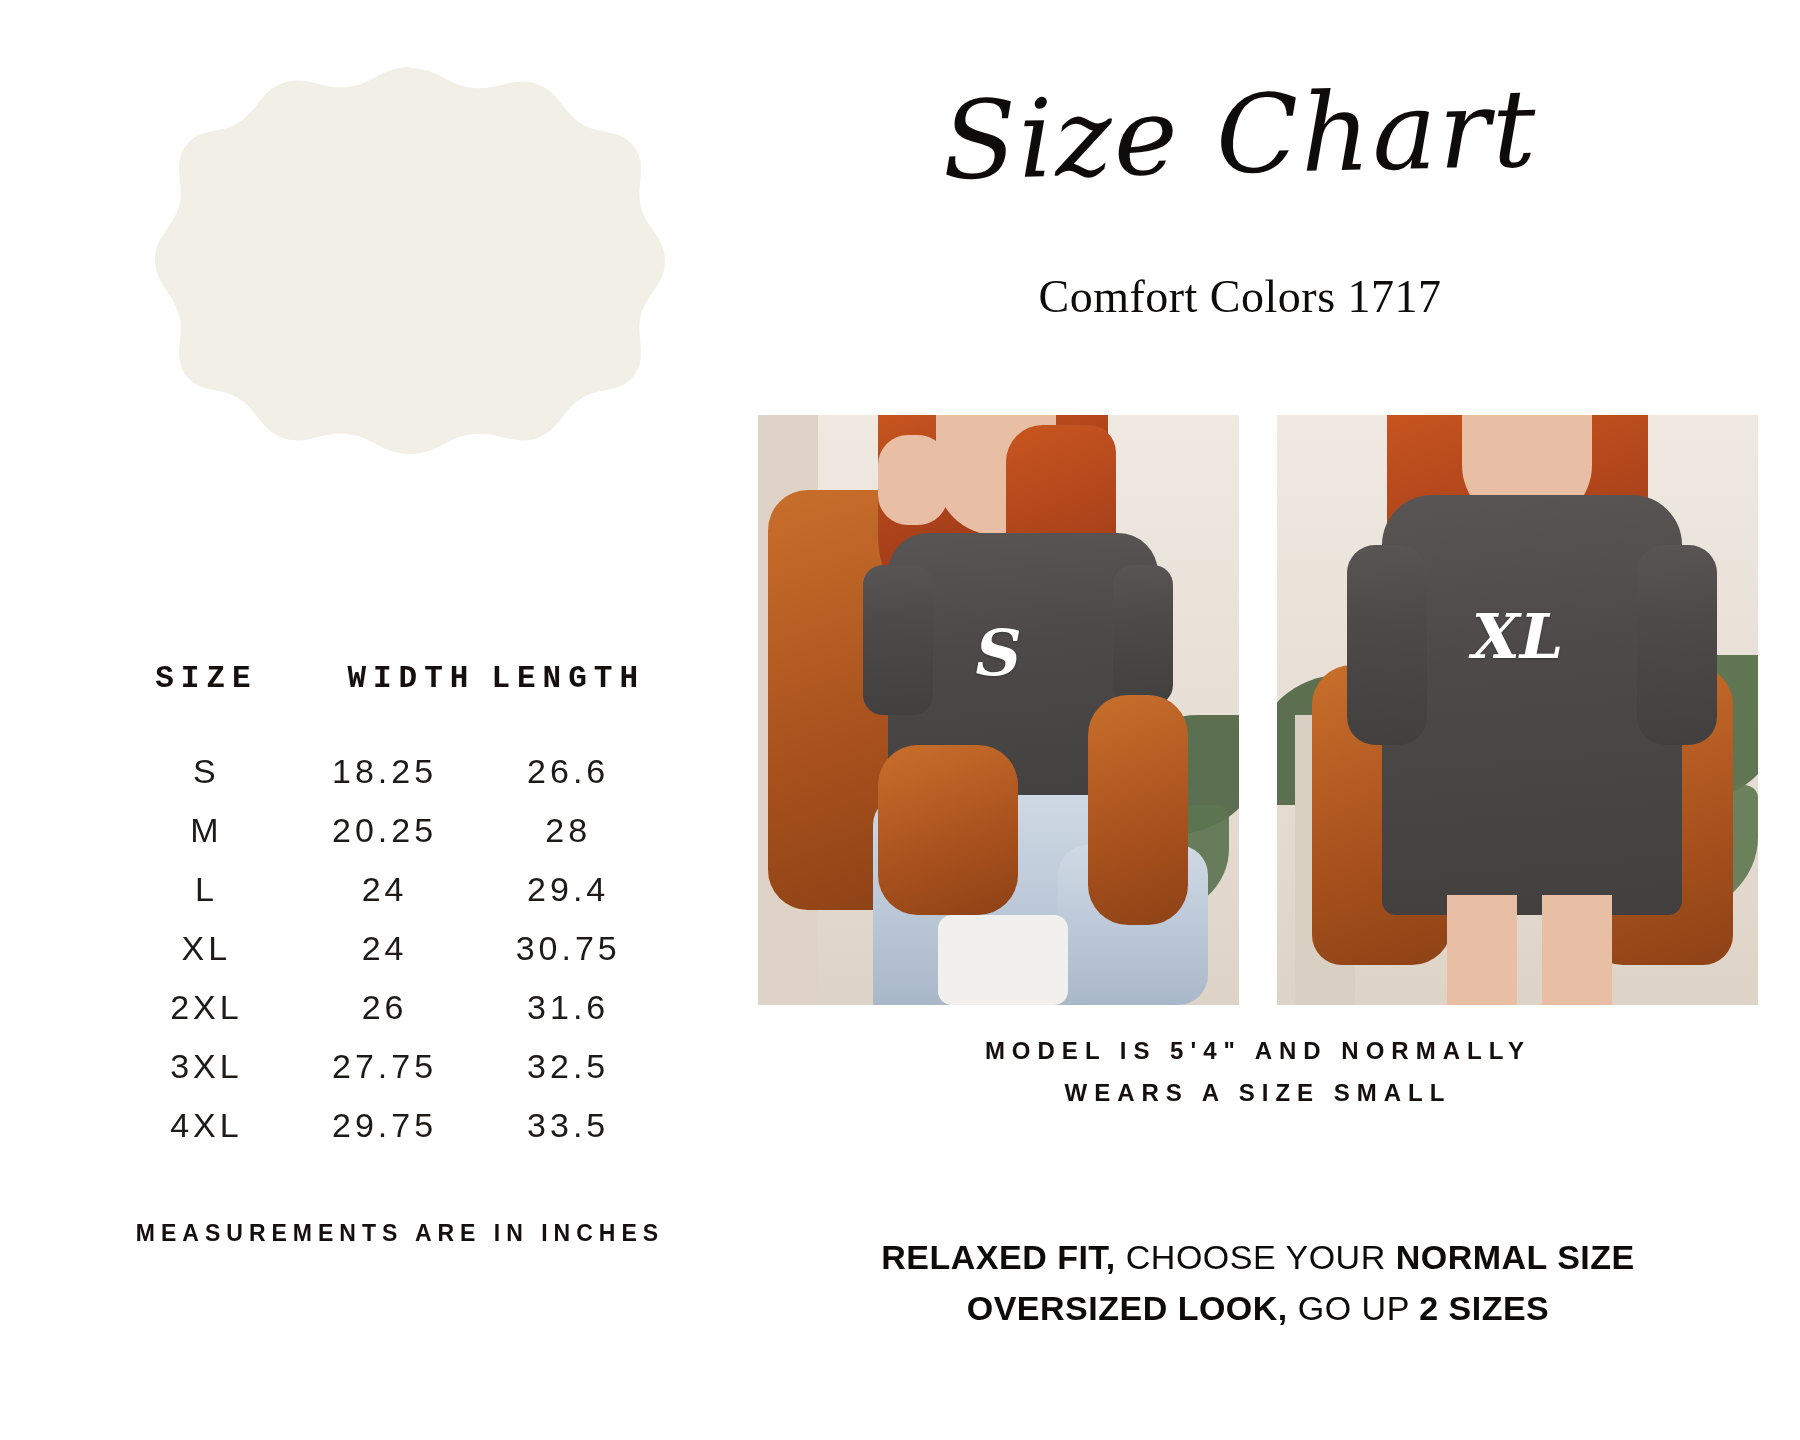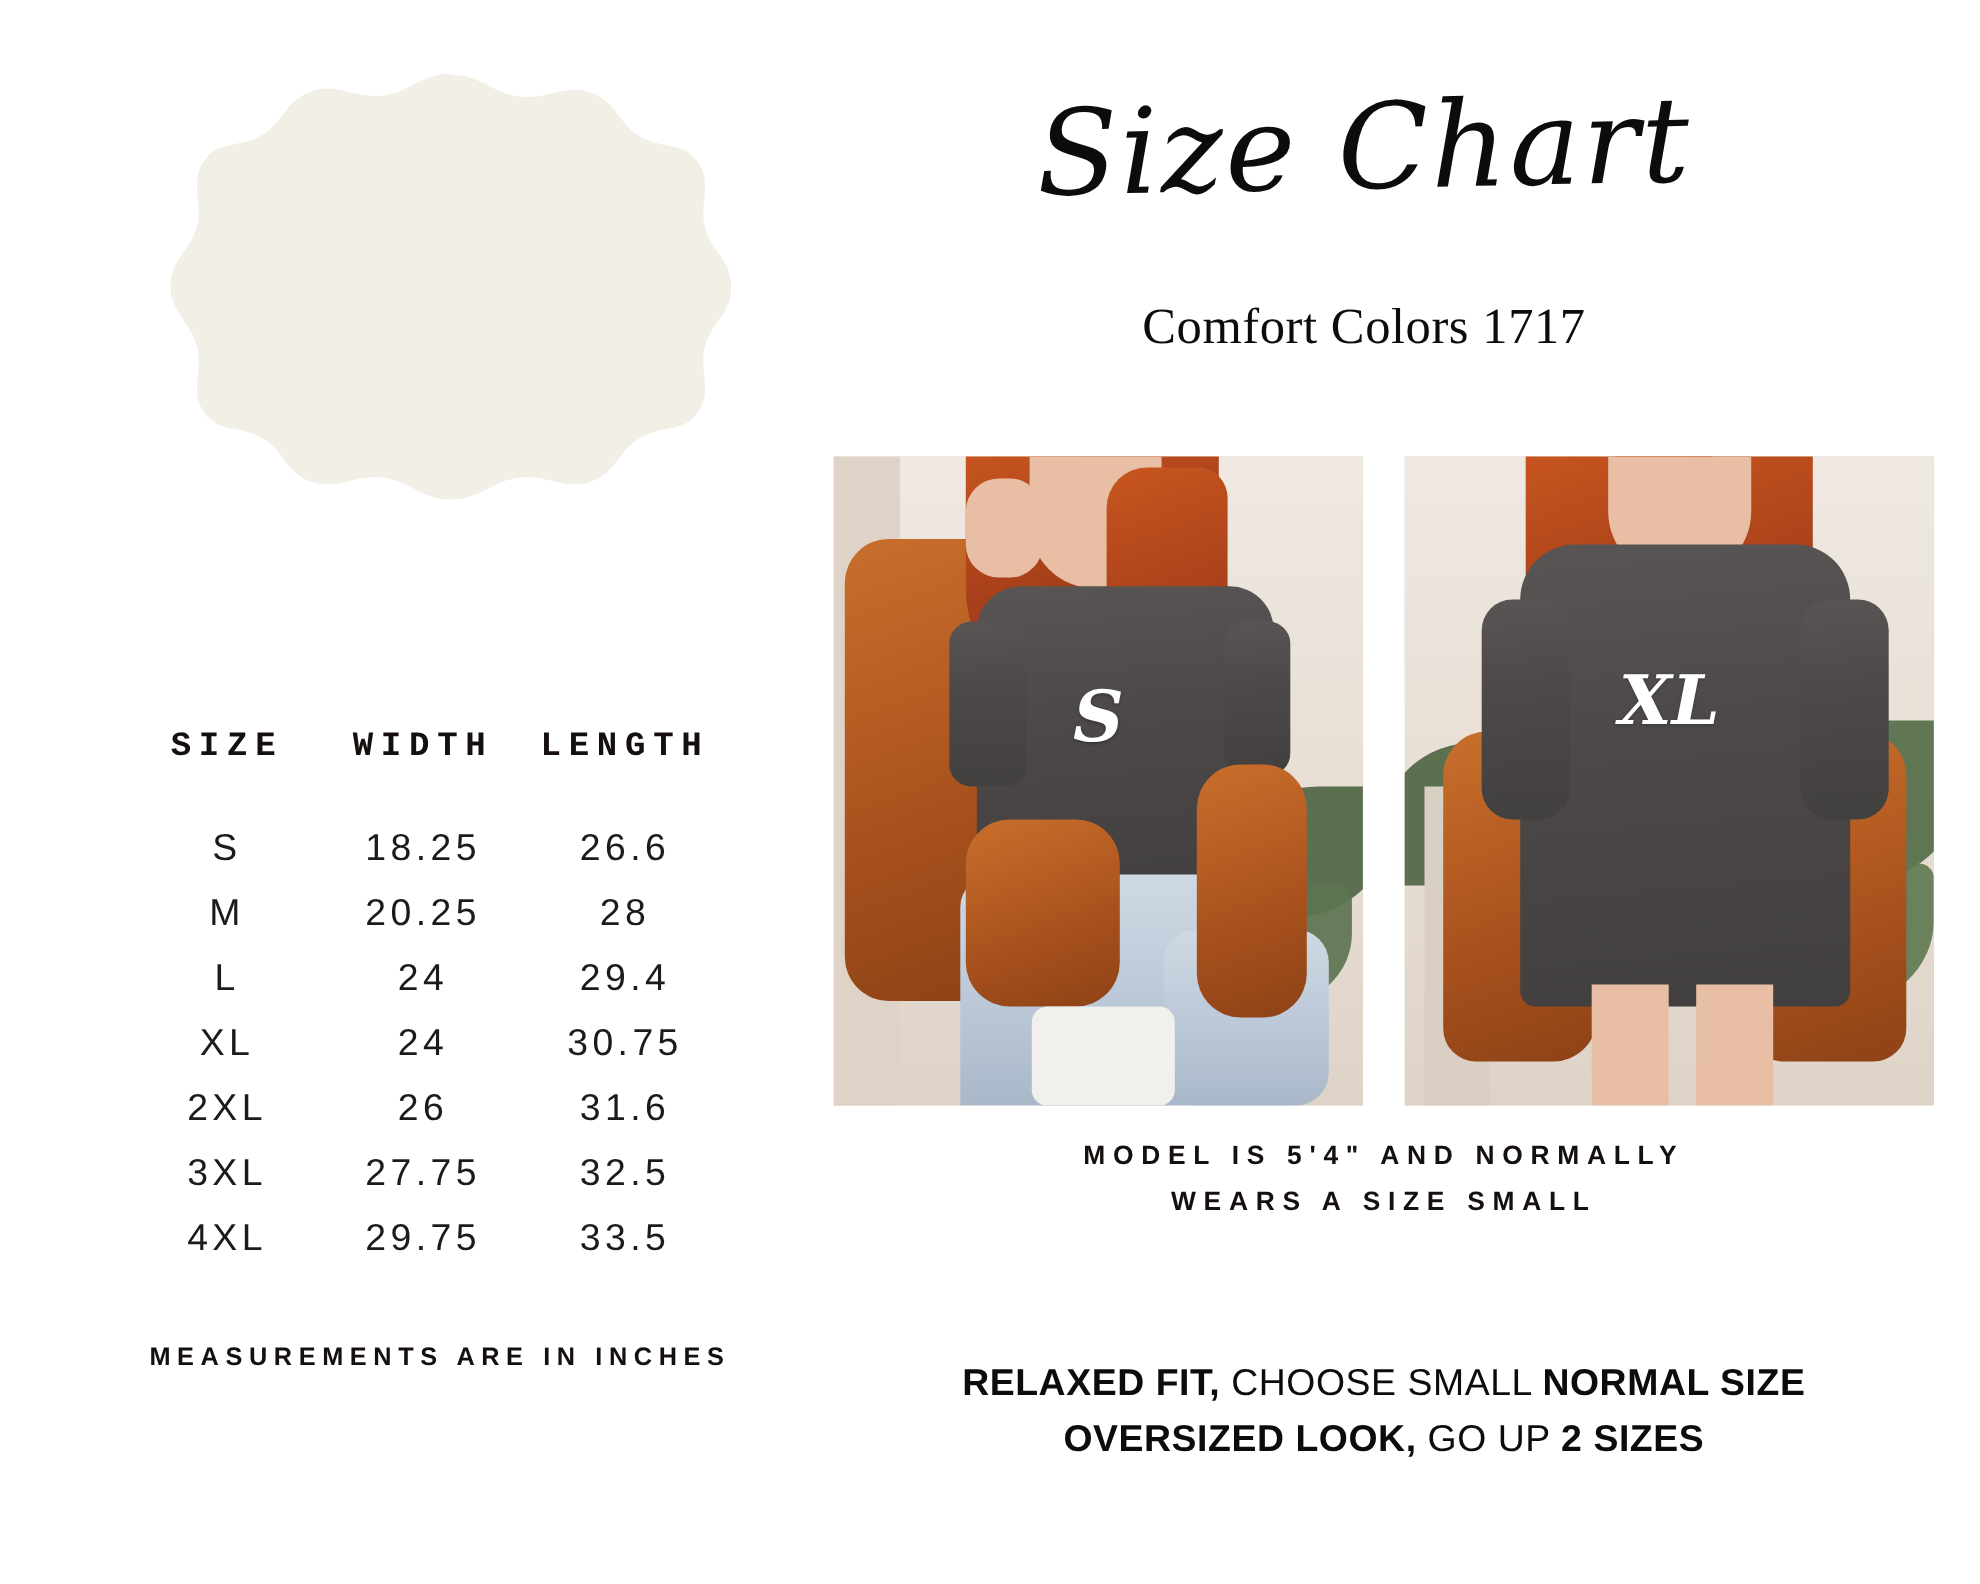--- a/index.html
+++ b/index.html
@@ -53,21 +53,21 @@
   .size-table th {
     font-family: Liberation Mono, monospace;
     font-weight: 700;
     font-size: 31px;
     letter-spacing: 7px;
     color: #15100e;
     padding-bottom: 46px;
     text-align: center;
   }
   .size-table th.col-size { width: 32%; }
-  .size-table th.col-width { width: 34%; }
+  .size-table th.col-width { width: 34%; text-align: right; }
   .size-table th.col-length { width: 34%; }
   .size-table td {
     font-family: "Liberation Sans", sans-serif;
     font-weight: 400;
     font-size: 34px;
     letter-spacing: 4px;
     color: #1d1a18;
     text-align: center;
     padding: 10px 0;
   }
@@ -366,21 +366,21 @@
     </div>
 
     <div class="model-note">
       <div>MODEL IS 5'4" AND NORMALLY</div>
       <div>WEARS A SIZE SMALL</div>
     </div>
 
 
     <div class="guide-lines">
       <div class="guide-line">
-        <b>RELAXED FIT,</b><span> CHOOSE SMALL </span><b>NORMAL SIZE</b>
+        <b>RELAXED FIT,</b><span> CHOOSE YOUR </span><b>NORMAL SIZE</b>
       </div>
       <div class="guide-line">
         <b>OVERSIZED LOOK,</b><span> GO UP </span><b>2 SIZES</b>
       </div>
     </div>
 
   </div>
 </div>
 
 </body></html>

